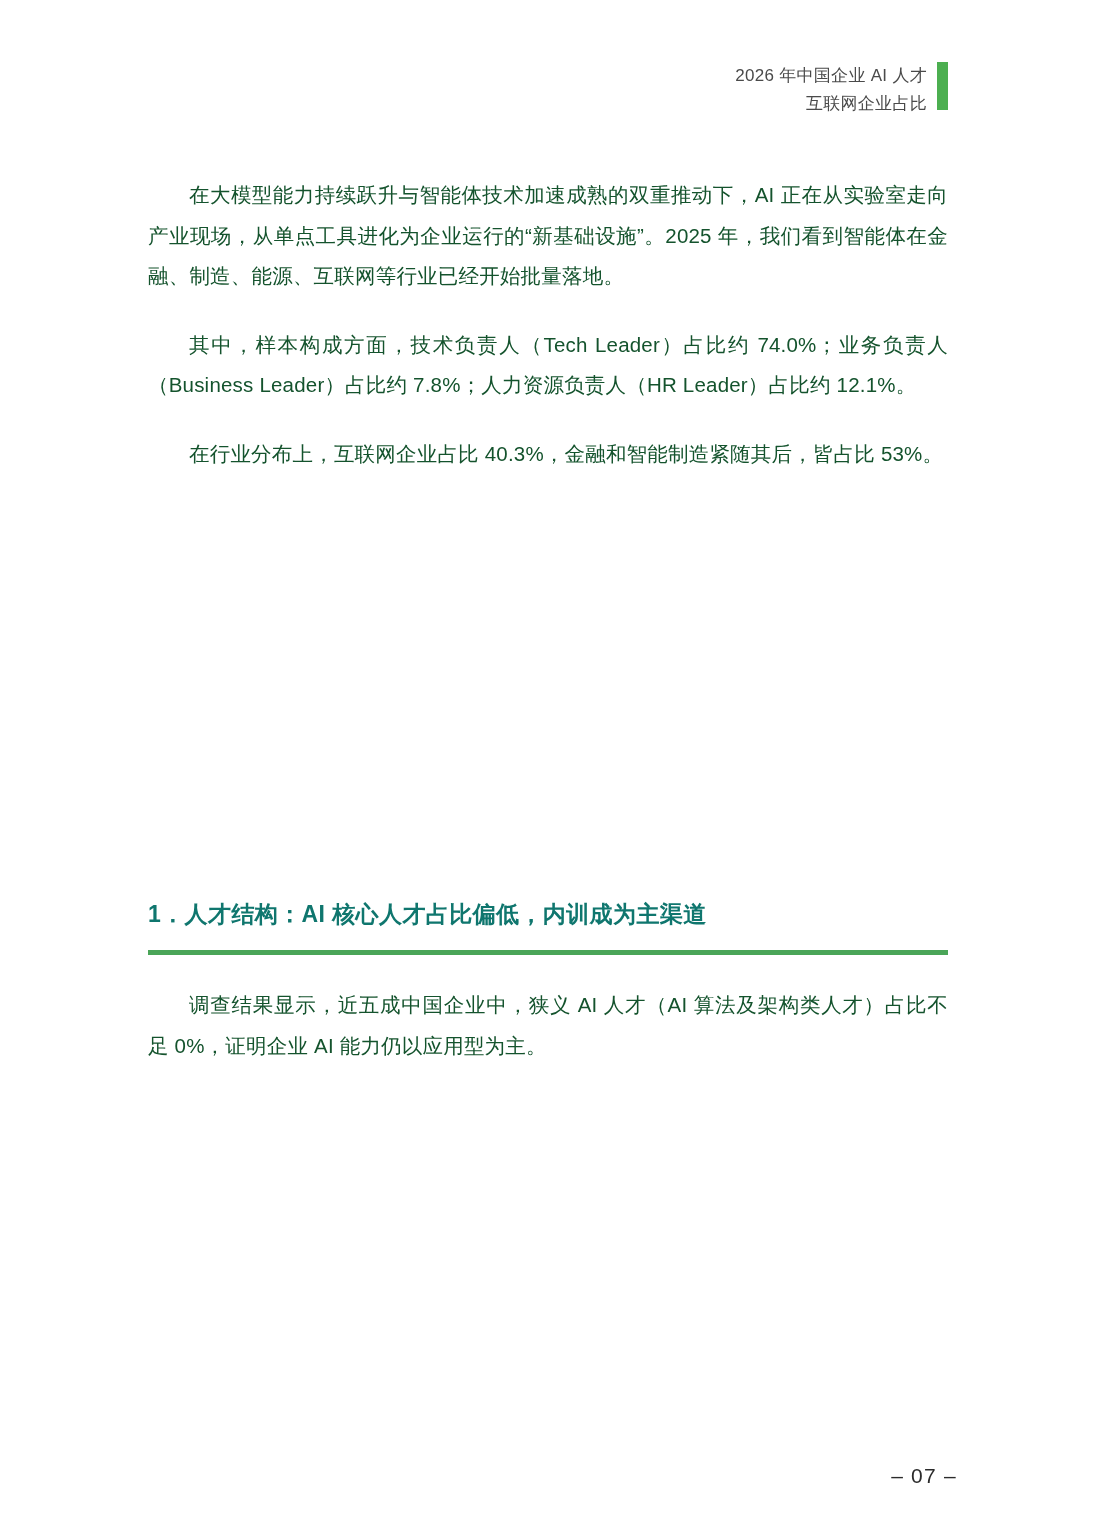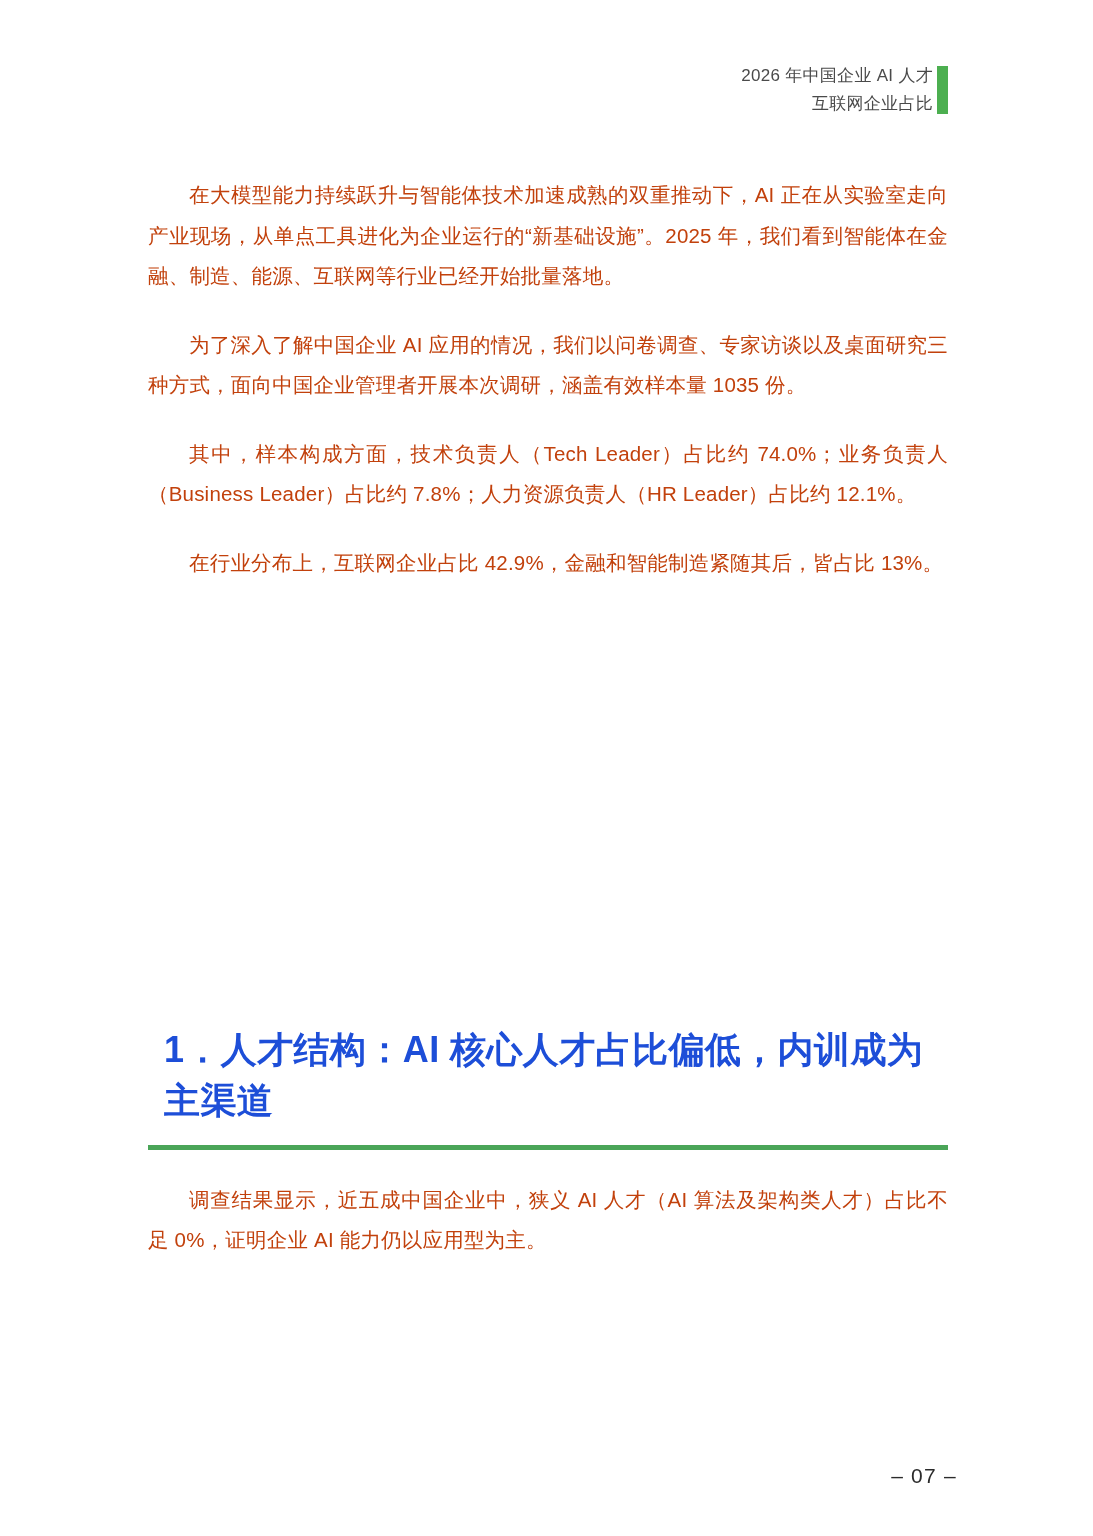--- a/index.html
+++ b/index.html
@@ -20,22 +20,22 @@
     overflow: hidden;
     box-sizing: border-box;
   }
 
   
   .page-header {
     position: absolute;
     top: 62px;
     right: 145px;
     display: flex;
-    align-items: center;
-    gap: 4px;
+    align-items: flex-start;
+    gap: 10px;
   }
   .page-header-text {
     text-align: right;
     font-size: 17px;
     line-height: 1.62;
     color: #4a4a4a;
     letter-spacing: 0.3px;
     white-space: nowrap;
   }
   .page-header-text .hdr-line {
@@ -52,42 +52,42 @@
   .content {
     position: absolute;
     left: 148px;
     top: 175px;
     width: 800px;
   }
   p.body-text {
     margin: 0 0 28px 0;
     font-size: 20.5px;
     line-height: 1.98;
-    color: #c2410c;
+    color: #14532d;
     text-align: justify;
     text-justify: inter-ideograph;
     text-indent: 2em;
     letter-spacing: 0.2px;
   }
   p.body-text:last-child {
     margin-bottom: 0;
   }
 
   
   .vertical-gap {
     height: 396px;
   }
 
   
   .section-heading {
-    margin: 16px;
-    font-size: 36px;
+    margin: 0;
+    font-size: 23px;
     font-weight: bold;
     line-height: 1.42;
-    color: #1d4ed8;
+    color: #0f766e;
     letter-spacing: 0.4px;
   }
   .section-rule {
     margin-top: 19px;
     width: 800px;
     height: 5px;
     background: #4aa558;
   }
   .section-body {
     margin-top: 30px;
@@ -119,23 +119,22 @@
     <div class="page-header-text">
       <span class="hdr-line">2026 年中国企业 AI 人才</span>
       <span class="hdr-line">互联网企业占比</span>
     </div>
     <div class="header-accent-bar"></div>
   </div>
 
   <div class="content">
 
     <p class="body-text">在大模型能力持续跃升与智能体技术加速成熟的双重推动下，AI 正在从实验室走向产业现场，从单点工具进化为企业运行的“新基础设施”。2025 年，我们看到智能体在金融、制造、能源、互联网等行业已经开始批量落地。</p>
-    <p class="body-text">为了深入了解中国企业 AI 应用的情况，我们以问卷调查、专家访谈以及桌面研究三种方式，面向中国企业管理者开展本次调研，涵盖有效样本量 1035 份。</p>
     <p class="body-text">其中，样本构成方面，技术负责人（Tech Leader）占比约 74.0%；业务负责人（Business Leader）占比约 7.8%；人力资源负责人（HR Leader）占比约 12.1%。</p>
-    <p class="body-text">在行业分布上，互联网企业占比 42.9%，金融和智能制造紧随其后，皆占比 13%。</p>
+    <p class="body-text">在行业分布上，互联网企业占比 40.3%，金融和智能制造紧随其后，皆占比 53%。</p>
 
     <div class="vertical-gap"></div>
 
     <h2 class="section-heading">1．人才结构：AI 核心人才占比偏低，内训成为主渠道</h2>
     <div class="section-rule"></div>
 
     <div class="section-body">
       <p class="body-text">调查结果显示，近五成中国企业中，狭义 AI 人才（AI 算法及架构类人才）占比不足 0%，证明企业 AI 能力仍以应用型为主。</p>
     </div>
 

